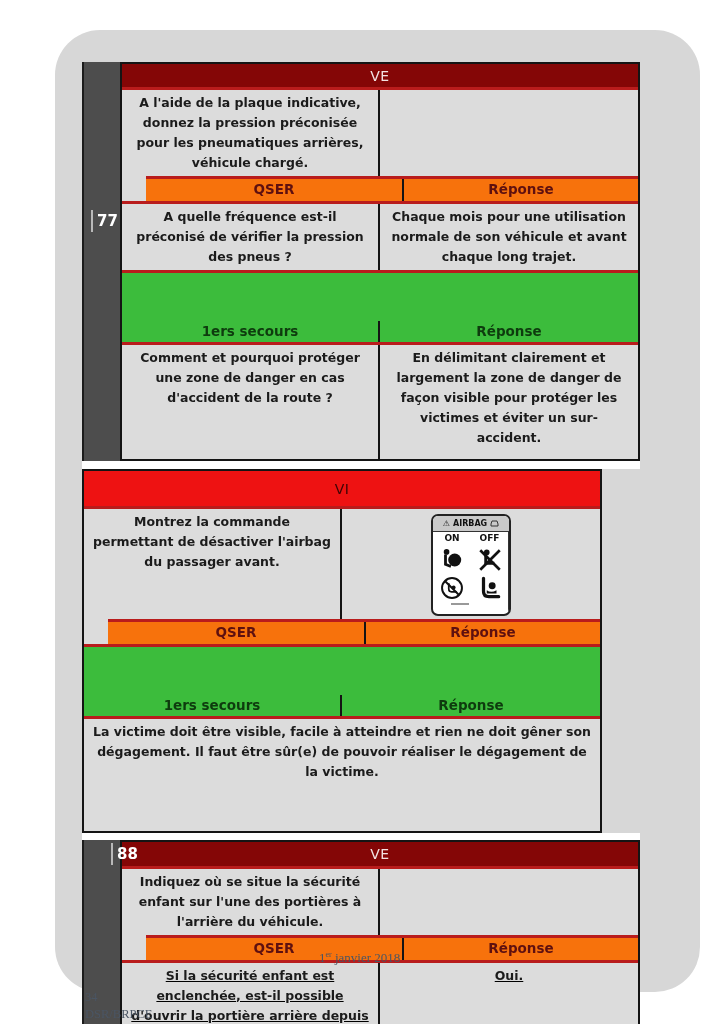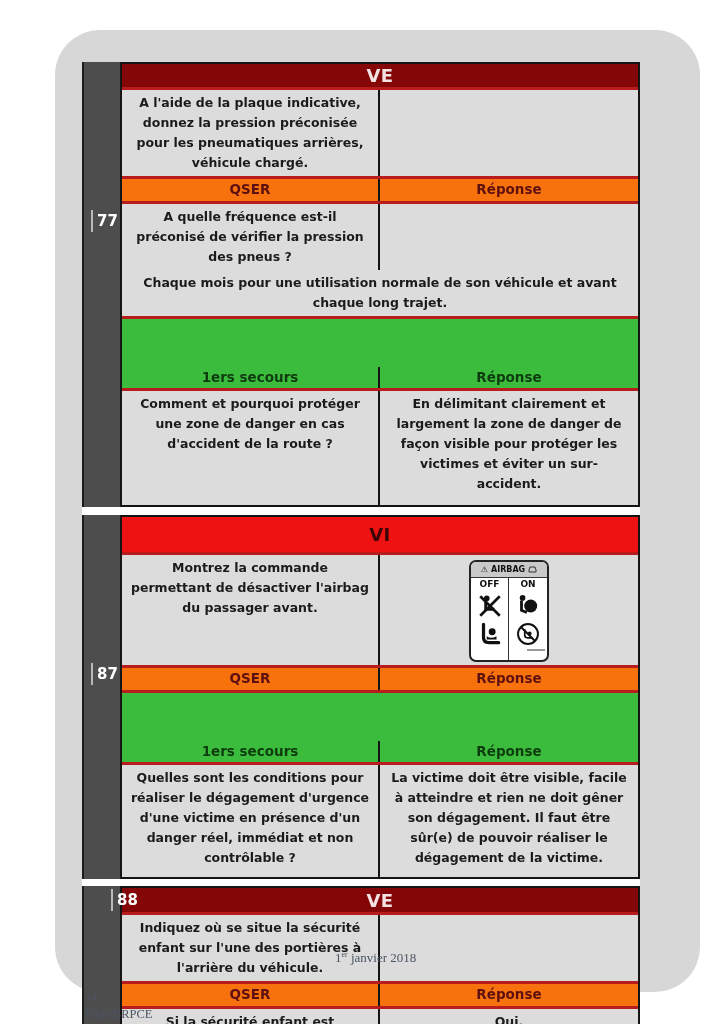--- a/index.html
+++ b/index.html
@@ -22,33 +22,33 @@
   }
   .section-number::before {
     content:""; display:inline-block; width:2px; height:22px; background:#b9b9b9; margin-right:4px;
   }
   .qa-table {
     width:520px; border:2px solid #141414; background:#dcdcdc; flex:none;
   }
   .gap-strip { background:#ffffff; width:558px; }
   .cat-row {
     display:flex; align-items:center; justify-content:center;
-    font-weight:bold; font-size:18px; letter-spacing:0.5px;
+    font-weight:normal; font-size:14px; letter-spacing:0.5px;
   }
   .cat-ve { background:var(--dark-red,#840606); color:#f3e2e2; }
   .cat-vi { background:var(--bright-red,#ee1212); color:#3c0404; }
   .tr { display:flex; border-top:3px solid #b91c1c; }
   .td-l { width:258px; border-right:2px solid #141414; flex:none; }
   .td-r { flex:1; }
   .td-l, .td-r {
     text-align:center; font-weight:bold; font-size:12.5px; line-height:1.6;
     color:#1b1b1b; padding:3px 8px;
   }
   .hdr-row .td-l, .hdr-row .td-r { font-size:13.5px; line-height:1.3; padding:2px 4px; }
-  .hdr-orange { background:var(--orange,#f7720c); }
+  .hdr-orange { background:var(--orange,#f7720c);margin-left:24px; }
   .hdr-orange .td-l, .hdr-orange .td-r { color:#5e1010; }
   .hdr-green { background:var(--green,#3cbc3c); }
   .hdr-green .td-l, .hdr-green .td-r { color:#0e3b0e;margin-top:48px; }
 
   
   .airbag-label {
     width:80px; height:102px; margin:2px auto 0 auto; background:#ffffff;
     border:2px solid #222222; border-radius:7px; overflow:hidden;
     display:flex; flex-direction:column; text-align:left;
   }
@@ -60,21 +60,21 @@
   .al-warn { font-size:8px; }
   .al-body { flex:1; display:flex; }
   .al-col { width:50%; display:flex; flex-direction:column; align-items:center; padding-top:1px; }
   .al-col-left { border-right:1px solid #333; }
   .al-col-label { font-size:9px; font-weight:bold; color:#111; line-height:1.3; }
   .al-icon { width:26px; height:26px; margin-top:2px; }
   .al-fineprint { width:18px; height:2px; background:#999; margin-top:2px; align-self:flex-end; margin-right:2px; }
 
   .footer { position:absolute; font-family:"Liberation Serif", serif; color:#4a5563; }
   .footer-left { left:30px; top:959px; font-size:12.5px; line-height:1.35; }
-  .footer-date { left:280px; top:920px; font-size:13px; }
+  .footer-date { left:264px; top:920px; font-size:13px; }
   .footer-date sup { font-size:8px; }
 </style>
 </head>
 <body>
 
 <div class="page-card">
   <div class="content">
 
     <div class="section">
       <div class="side-bar">
@@ -83,98 +83,94 @@
       <div class="qa-table">
         <div class="cat-row cat-ve" style="height:23px;">VE</div>
         <div class="tr" style="min-height:83px;">
           <div class="td-l">A l'aide de la plaque indicative, donnez la pression préconisée pour les pneumatiques arrières, véhicule chargé.</div>
           <div class="td-r"></div>
         </div>
         <div class="tr hdr-row hdr-orange" style="min-height:22px;">
           <div class="td-l">QSER</div>
           <div class="td-r">Réponse</div>
         </div>
-        <div class="tr" style="min-height:65px;flex-direction:column;">
+        <div class="tr" style="min-height:65px;">
           <div class="td-l">A quelle fréquence est-il préconisé de vérifier la pression des pneus ?</div>
           <div class="td-r">Chaque mois pour une utilisation normale de son véhicule et avant chaque long trajet.</div>
         </div>
         <div class="tr hdr-row hdr-green" style="min-height:22px;">
           <div class="td-l">1ers secours</div>
           <div class="td-r">Réponse</div>
         </div>
         <div class="tr" style="min-height:117px;">
           <div class="td-l">Comment et pourquoi protéger une zone de danger en cas d'accident de la route ?</div>
           <div class="td-r">En délimitant clairement et largement la zone de danger de façon visible pour protéger les victimes et éviter un sur-accident.</div>
         </div>
       </div>
     </div>
 
     <div class="gap-strip" style="height:8px;"></div>
 
     <div class="section">
-      <div class="side-bar">
-        <span class="section-number" style="top:148px;">87</span>
-      </div>
       <div class="qa-table">
         <div class="cat-row cat-vi" style="height:35px;">VI</div>
         <div class="tr" style="min-height:107px;">
           <div class="td-l">Montrez la commande permettant de désactiver l'airbag du passager avant.</div>
           <div class="td-r">
             <div class="airbag-label">
               <div class="al-header">
                 <span class="al-warn">⚠</span>
                 <span>AIRBAG</span>
                 <svg width="9" height="7" viewBox="0 0 9 7">
                     <path d="M1,4 L2,1 L7,1 L8,4 L8,6 L1,6 Z" fill="none" stroke="#333" stroke-width="1"></path>
                   </svg>
               </div>
               <div class="al-body">
+                <div class="al-col">
+                  <div class="al-col-label">ON</div>
+                  <svg class="al-icon" viewBox="0 0 24 24">
+                    <circle cx="7" cy="4.5" r="2.6" fill="#111"></circle>
+                    <path d="M6,7 L6,16 L11,18" stroke="#111" stroke-width="2.6" fill="none"></path>
+                    <circle cx="14.5" cy="12" r="6" fill="#111"></circle>
+                  </svg>
+                  <svg class="al-icon" viewBox="0 0 24 24">
+                    <circle cx="12" cy="12" r="9.2" fill="none" stroke="#111" stroke-width="1.8"></circle>
+                    <path d="M9,7.5 L9,13 Q9,15.5 11.5,15.5 L16.5,15.5" stroke="#111" stroke-width="1.6" fill="none"></path>
+                    <circle cx="13.5" cy="11.5" r="1.8" fill="#111"></circle>
+                    <line x1="5.5" y1="5.5" x2="18.5" y2="18.5" stroke="#111" stroke-width="1.8"></line>
+                  </svg>
+                  <div class="al-fineprint"></div>
+                </div>
                 <div class="al-col al-col-left">
                   <div class="al-col-label">OFF</div>
                   <svg class="al-icon" viewBox="0 0 24 24">
                     <circle cx="9" cy="5" r="2.6" fill="#111"></circle>
                     <path d="M8,8 L8,15 L16,15" stroke="#111" stroke-width="2.6" fill="none"></path>
                     <line x1="3" y1="3" x2="21" y2="21" stroke="#111" stroke-width="2.4"></line>
                     <line x1="21" y1="3" x2="3" y2="21" stroke="#111" stroke-width="2.4"></line>
                   </svg>
                   <svg class="al-icon" viewBox="0 0 24 24">
                     <path d="M6,3 L6,15 Q6,20 11,20 L20,20" stroke="#111" stroke-width="3" fill="none" stroke-linecap="round"></path>
                     <circle cx="14" cy="10" r="3.2" fill="#111"></circle>
                     <path d="M9,14 Q13,17 18,14 L18,17 L9,17 Z" fill="#111"></path>
                   </svg>
                 </div>
-                <div class="al-col">
-                  <div class="al-col-label">ON</div>
-                  <svg class="al-icon" viewBox="0 0 24 24">
-                    <circle cx="7" cy="4.5" r="2.6" fill="#111"></circle>
-                    <path d="M6,7 L6,16 L11,18" stroke="#111" stroke-width="2.6" fill="none"></path>
-                    <circle cx="14.5" cy="12" r="6" fill="#111"></circle>
-                  </svg>
-                  <svg class="al-icon" viewBox="0 0 24 24">
-                    <circle cx="12" cy="12" r="9.2" fill="none" stroke="#111" stroke-width="1.8"></circle>
-                    <path d="M9,7.5 L9,13 Q9,15.5 11.5,15.5 L16.5,15.5" stroke="#111" stroke-width="1.6" fill="none"></path>
-                    <circle cx="13.5" cy="11.5" r="1.8" fill="#111"></circle>
-                    <line x1="5.5" y1="5.5" x2="18.5" y2="18.5" stroke="#111" stroke-width="1.8"></line>
-                  </svg>
-                  <div class="al-fineprint"></div>
-                </div>
               </div>
             </div>
           </div>
         </div>
         <div class="tr hdr-row hdr-orange" style="min-height:22px;">
           <div class="td-l">QSER</div>
           <div class="td-r">Réponse</div>
         </div>
         <div class="tr hdr-row hdr-green" style="min-height:21px;">
           <div class="td-l">1ers secours</div>
           <div class="td-r">Réponse</div>
         </div>
         <div class="tr" style="min-height:115px;">
-          <div class="td-l">Quelles sont les conditions pour réaliser le dégagement d'urgence d'une victime en présence d'un danger réel, immédiat et non contrôlable ?</div>
           <div class="td-r">La victime doit être visible, facile à atteindre et rien ne doit gêner son dégagement. Il faut être sûr(e) de pouvoir réaliser le dégagement de la victime.</div>
         </div>
       </div>
     </div>
 
     <div class="gap-strip" style="height:7px;"></div>
 
     <div class="section">
       <div class="side-bar">
         <span class="section-number" style="top:3px;padding-left:20px;">88</span>

